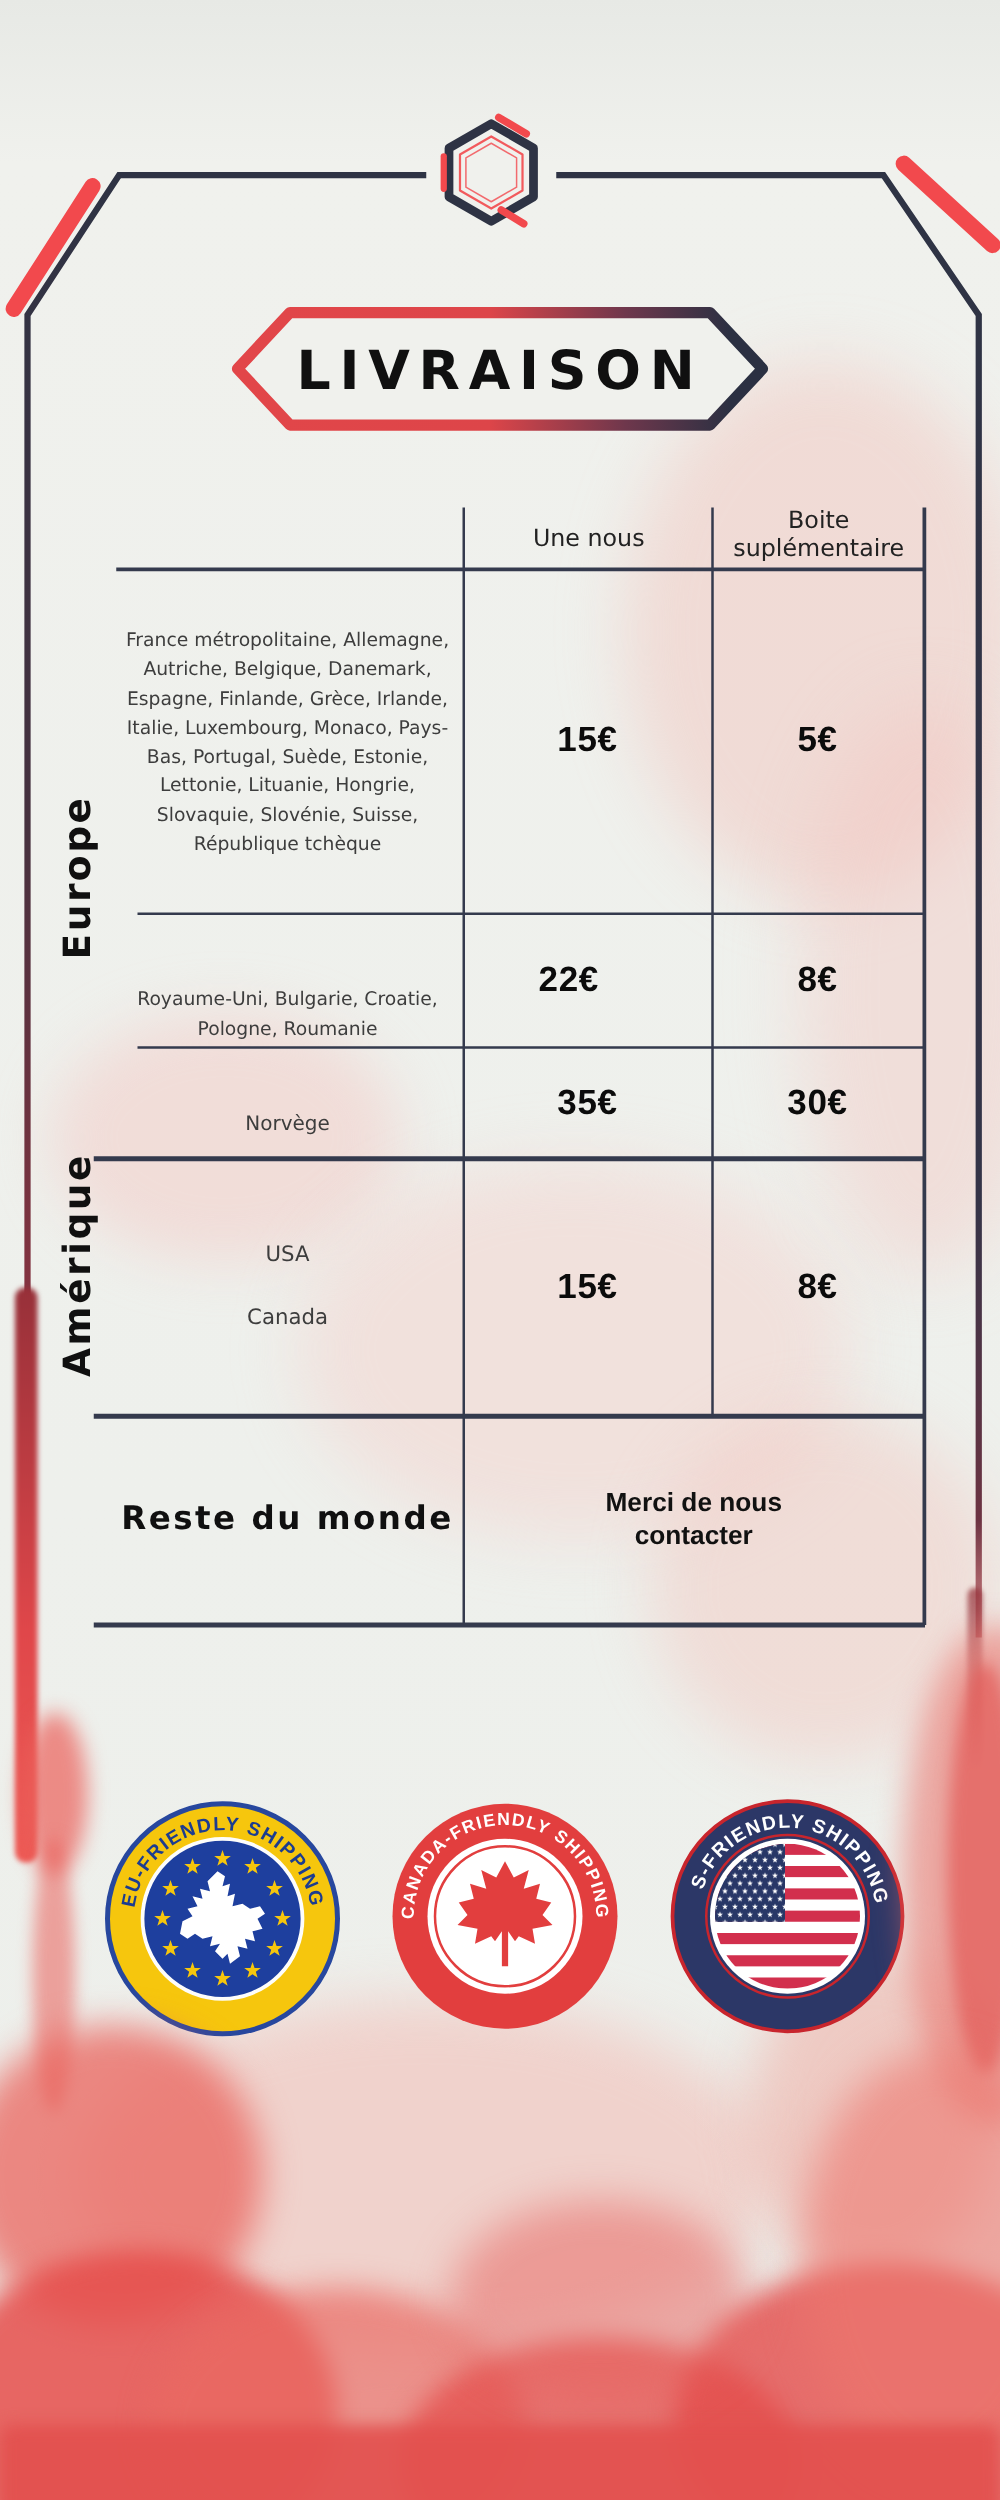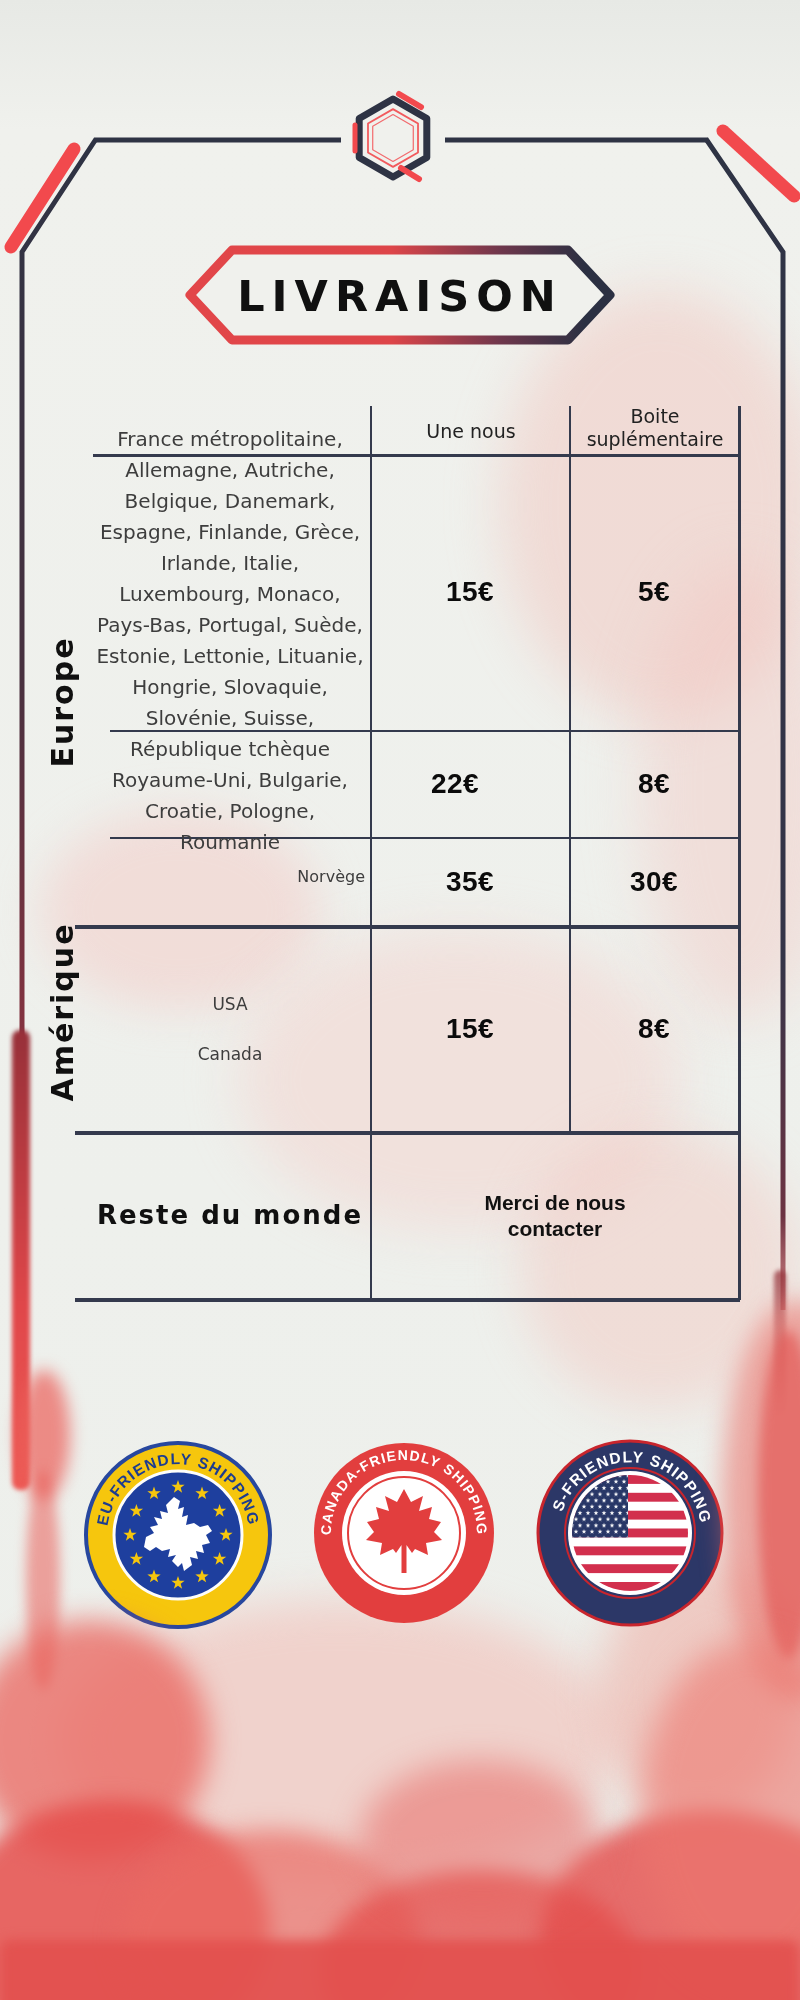--- a/index.html
+++ b/index.html
@@ -6,21 +6,21 @@
   body{
     width:800px;height:2000px;position:relative;overflow:hidden;
     background:linear-gradient(180deg,#e7e9e5 0px,#f0f1ed 130px,#eef0ec 60%,#edefeb 100%);
     font-family:"DejaVu Sans",sans-serif;color:#333;
   }
   .layer{position:absolute;left:0;top:0;}
   .abs{position:absolute;}
   .blob{position:absolute;border-radius:50%;pointer-events:none;}
   .cell{position:absolute;display:flex;align-items:center;justify-content:center;text-align:center;}
   .price{font-family:"Liberation Sans",sans-serif;font-weight:700;font-size:28px;color:#0b0b0b;letter-spacing:0.5px;}
-  .countries{font-size:20px;line-height:1.55;color:#3d3d3d;}
+  .countries{font-size:15px;line-height:1.55;color:#3d3d3d;}
   .colhead{font-size:19px;color:#222;line-height:1.2;}
   .tech{font-weight:700;letter-spacing:2px;color:#101010;}
   .vlabel{transform-origin:center center;white-space:nowrap;}
   .tline{position:absolute;background:#343a4d;}
   .note{font-family:"Liberation Sans",sans-serif;font-weight:700;font-size:21px;color:#111;line-height:1.25;}
   svg text{font-family:"Liberation Sans",sans-serif;}
 </style>
 </head>
 <body>
 
@@ -117,21 +117,21 @@
   <div class="cell countries" style="left:95px;top:732px;width:270px;height:103px;margin-top:28px;">
     <span>Royaume-Uni, Bulgarie, Croatie, Pologne, Roumanie</span>
   </div>
   <div class="cell price" style="left:371px;top:732px;width:168px;height:103px;">
     <span>22€</span>
   </div>
   <div class="cell price" style="left:570px;top:732px;width:168px;height:103px;">
     <span>8€</span>
   </div>
 
-  <div class="cell countries" style="left:95px;top:835px;width:270px;height:85px;font-size:16px;justify-content:flex-end;">
+  <div class="cell countries" style="left:95px;top:857px;width:270px;height:85px;font-size:16px;">
     <span>Norvège</span>
   </div>
   <div class="cell price" style="left:371px;top:839px;width:198px;height:85px;">
     <span>35€</span>
   </div>
   <div class="cell price" style="left:570px;top:839px;width:168px;height:85px;">
     <span>30€</span>
   </div>
 
   <div class="cell countries" style="left:95px;top:929px;width:270px;height:200px;flex-direction:column;gap:24px;font-size:17px;">

